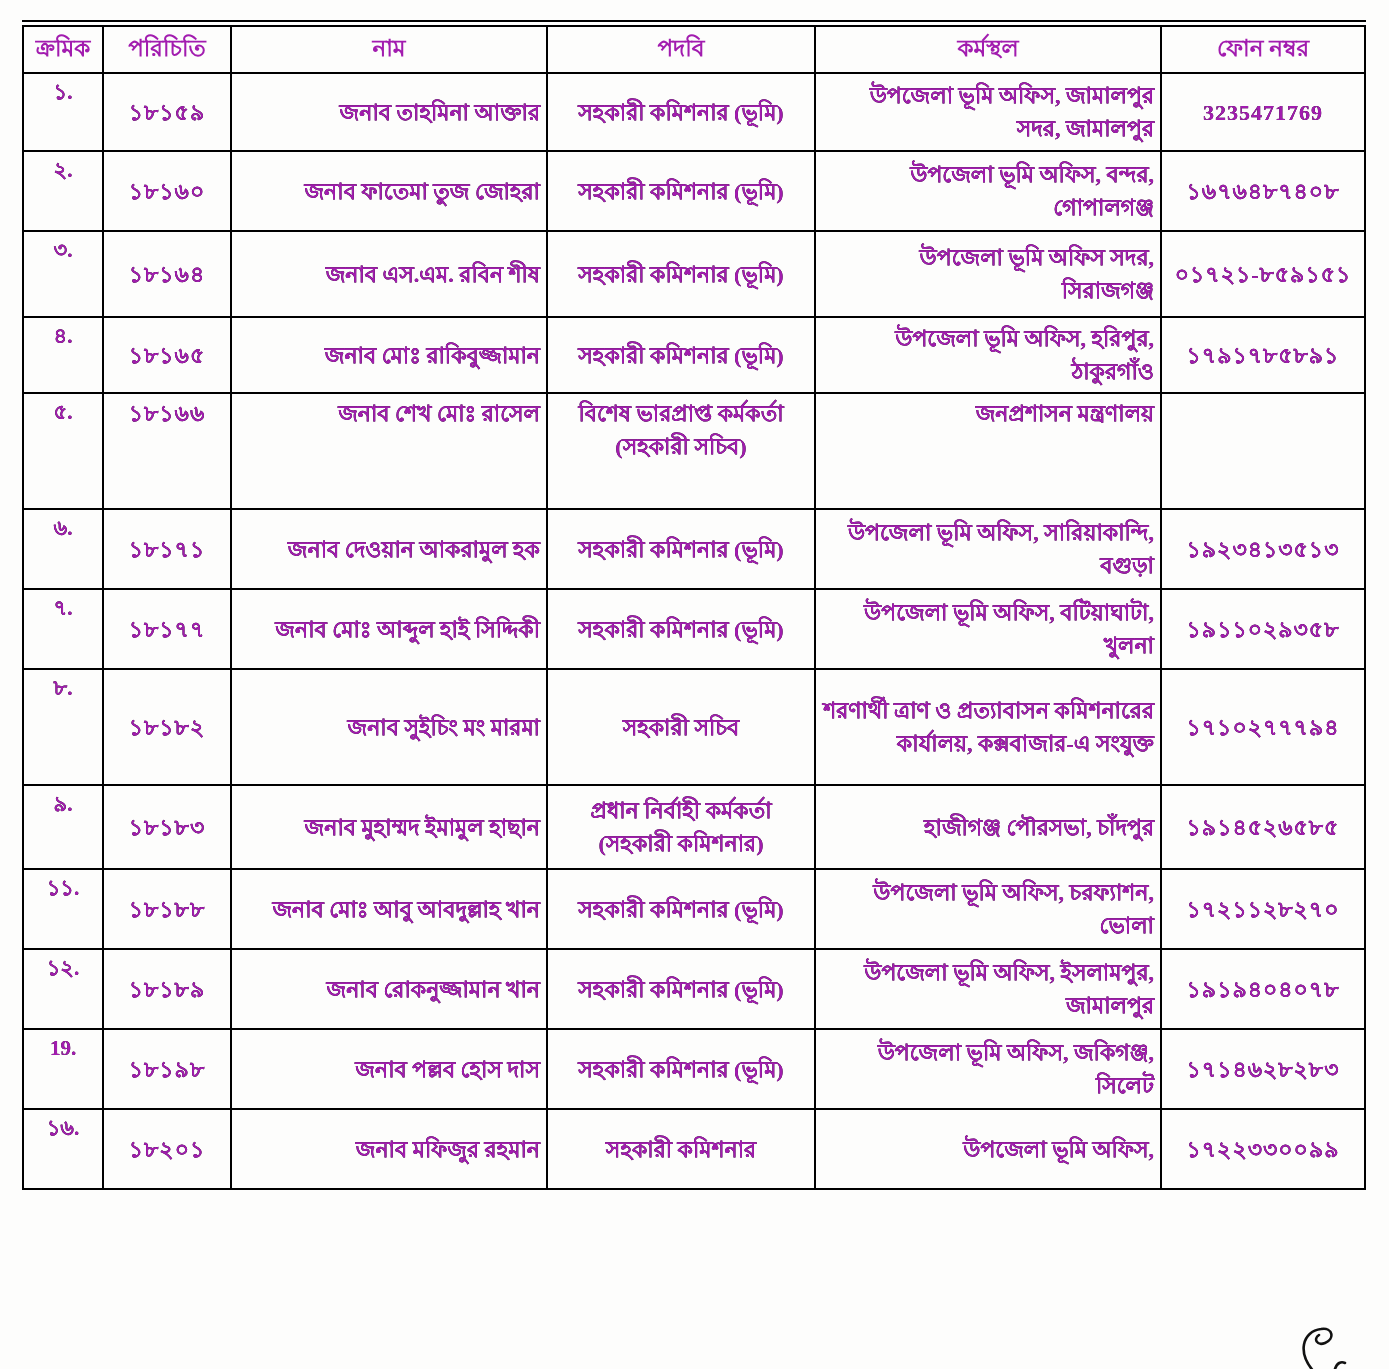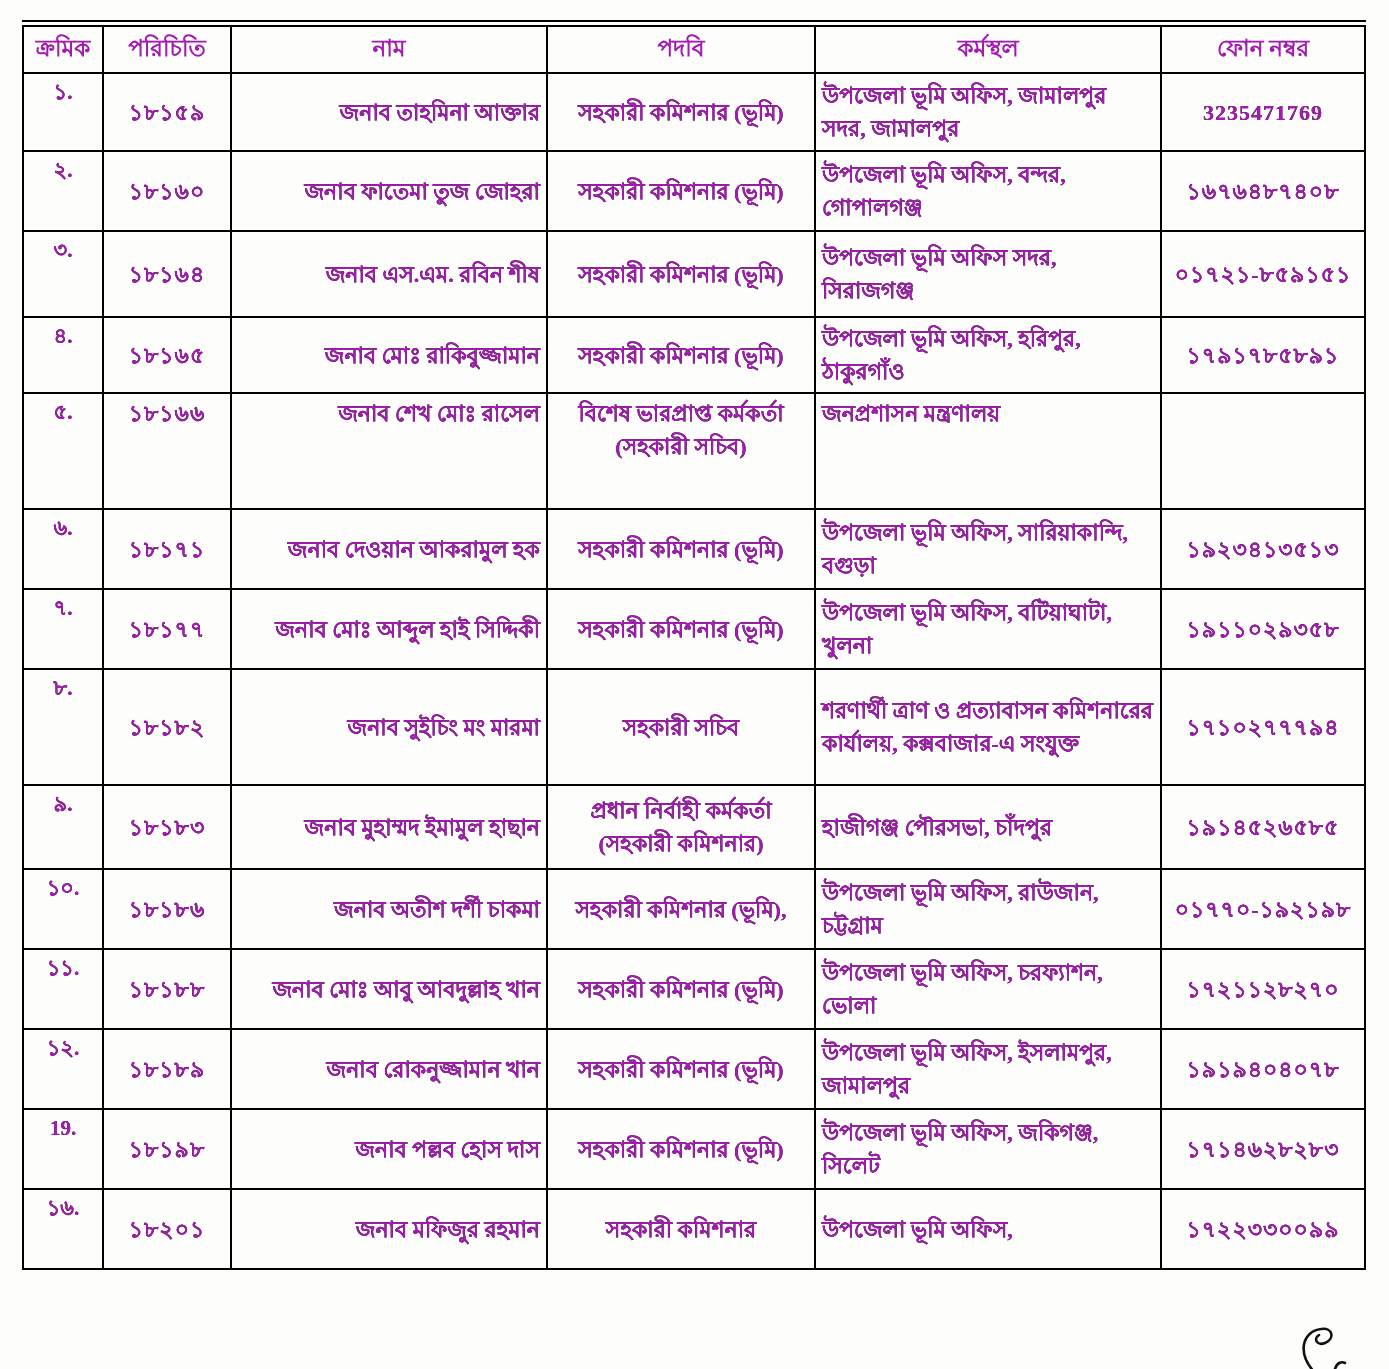--- a/index.html
+++ b/index.html
@@ -43,21 +43,21 @@
   }
   tbody td {
     font-size: 22px;
     line-height: 1.5;
     text-shadow: 0 0 0.5px #000;
   }
   td.c-serial { vertical-align: top; text-align: center; font-size: 21px; padding-top: 6px; }
   td.c-id     { vertical-align: middle; text-align: center; letter-spacing: 1px; border-radius: 29px; }
   td.c-name   { vertical-align: middle; text-align: right; padding-left: 14px; }
   td.c-desig  { vertical-align: middle; text-align: center; }
-  td.c-work   { vertical-align: middle; text-align: left; }
+  td.c-work   { vertical-align: middle; text-align: right; }
   td.c-phone  { vertical-align: middle; text-align: center; letter-spacing: 1px; }
 
   tbody tr            { height: 80px; }
   tbody tr:nth-child(1)  { height: 78px; }
   tbody tr:nth-child(3)  { height: 86px; }
   tbody tr:nth-child(4)  { height: 76px; }
   tbody tr:nth-child(5)  { height: 116px; }
   tbody tr:nth-child(5) td { vertical-align: top; }
   tbody tr:nth-child(8)  { height: 116px; }
   tbody tr:nth-child(9)  { height: 84px; }
@@ -163,28 +163,20 @@
     </tr>
         <tr>
       <td class="c-serial">৯.</td>
       <td class="c-id">১৮১৮৩</td>
       <td class="c-name">জনাব মুহাম্মদ ইমামুল হাছান</td>
       <td class="c-desig">প্রধান নির্বাহী কর্মকর্তা (সহকারী কমিশনার)</td>
       <td class="c-work">হাজীগঞ্জ পৌরসভা, চাঁদপুর</td>
       <td class="c-phone">১৯১৪৫২৬৫৮৫</td>
     </tr>
         <tr>
-      <td class="c-serial">১০.</td>
-      <td class="c-id">১৮১৮৬</td>
-      <td class="c-name">জনাব অতীশ দর্শী চাকমা</td>
-      <td class="c-desig">সহকারী কমিশনার (ভূমি),</td>
-      <td class="c-work">উপজেলা ভূমি অফিস, রাউজান, চট্টগ্রাম</td>
-      <td class="c-phone">০১৭৭০-১৯২১৯৮</td>
-    </tr>
-        <tr>
       <td class="c-serial">১১.</td>
       <td class="c-id">১৮১৮৮</td>
       <td class="c-name">জনাব মোঃ আবু আবদুল্লাহ খান</td>
       <td class="c-desig">সহকারী কমিশনার (ভূমি)</td>
       <td class="c-work">উপজেলা ভূমি অফিস, চরফ্যাশন, ভোলা</td>
       <td class="c-phone">১৭২১১২৮২৭০</td>
     </tr>
         <tr>
       <td class="c-serial">১২.</td>
       <td class="c-id">১৮১৮৯</td>

